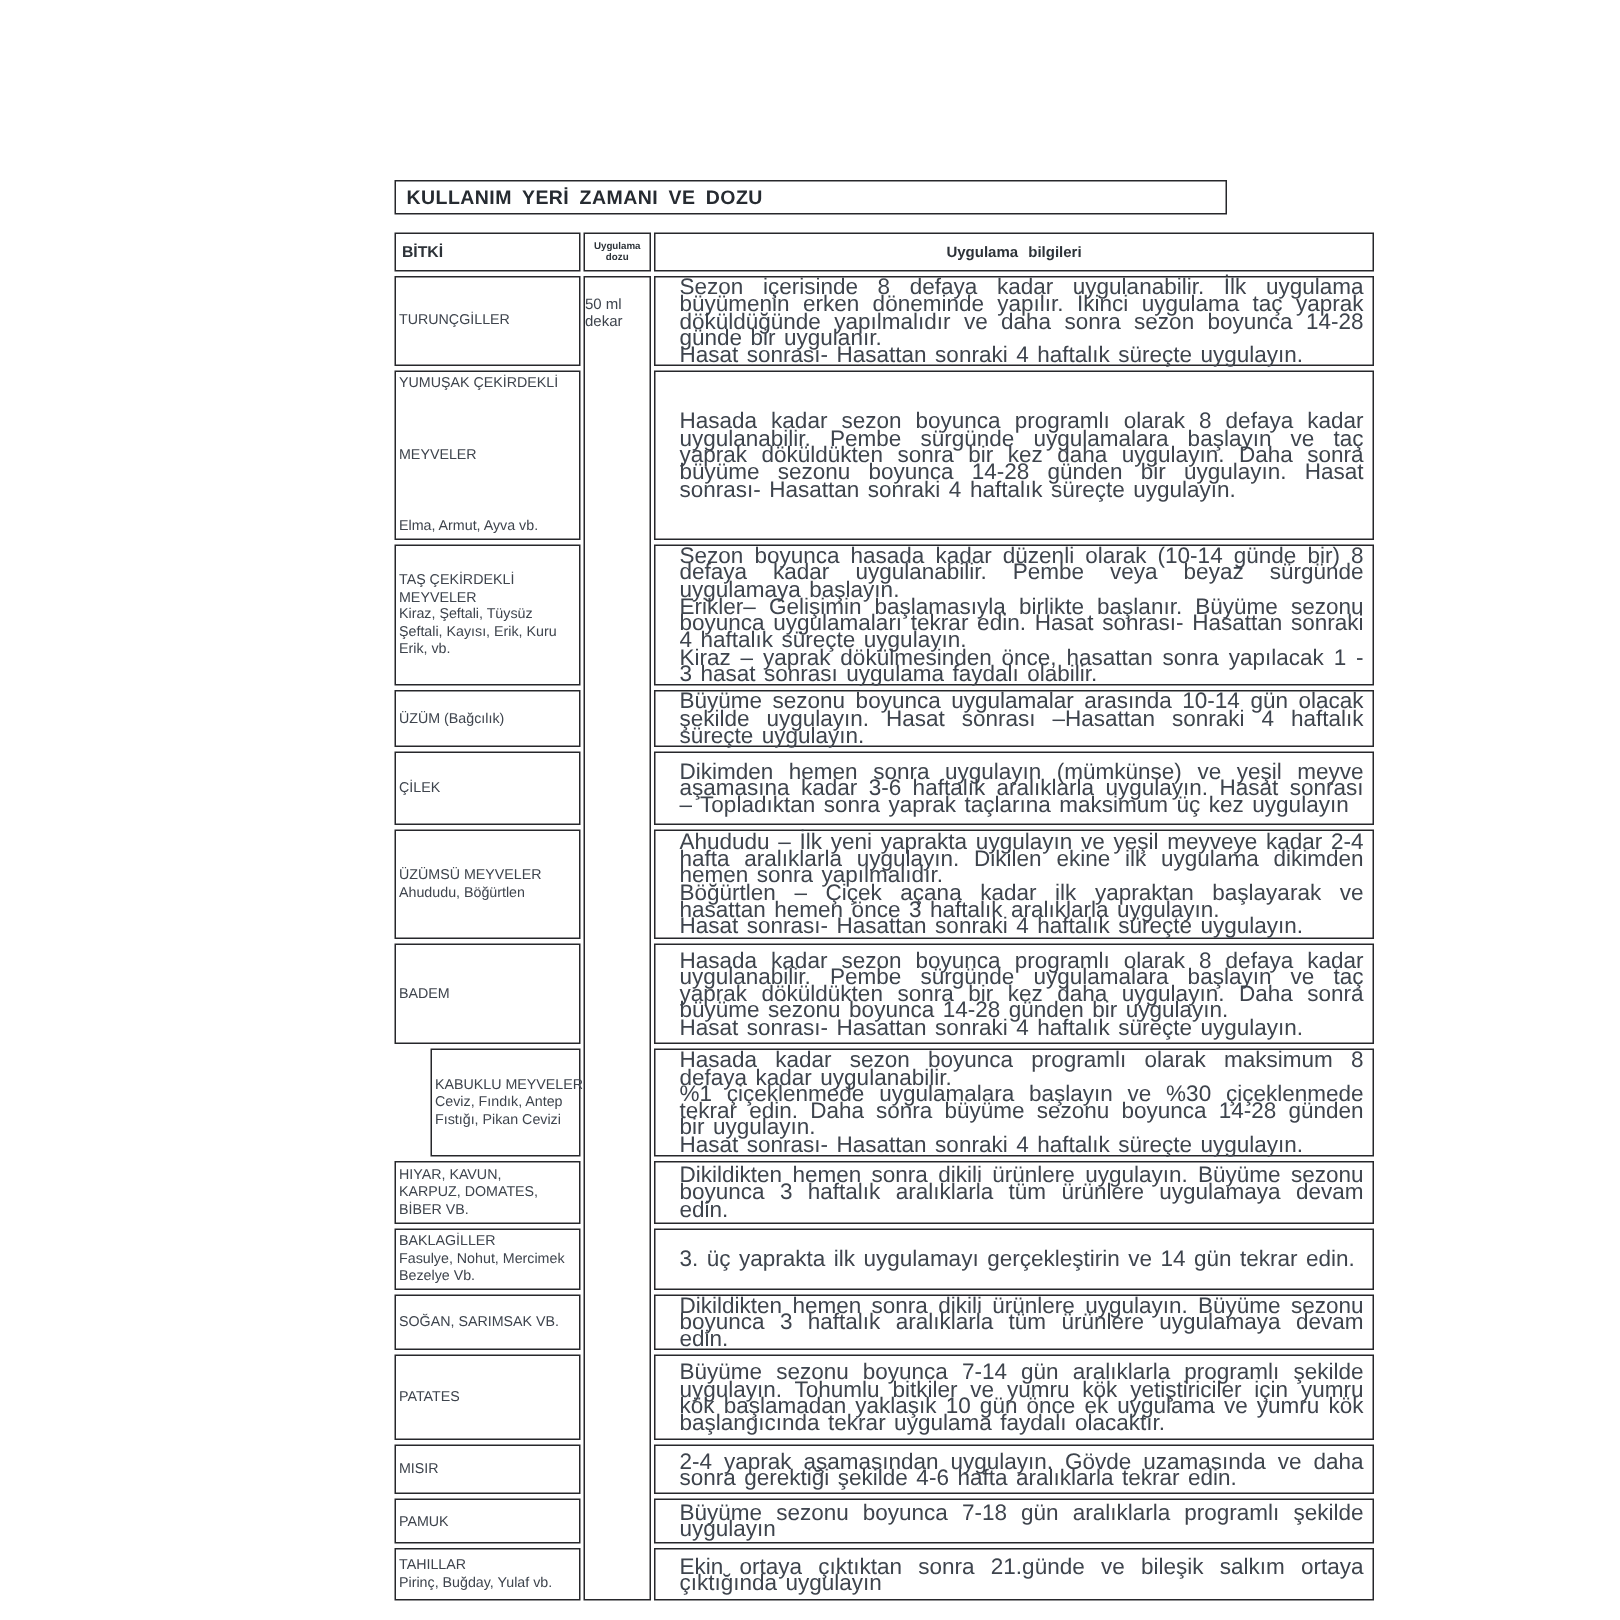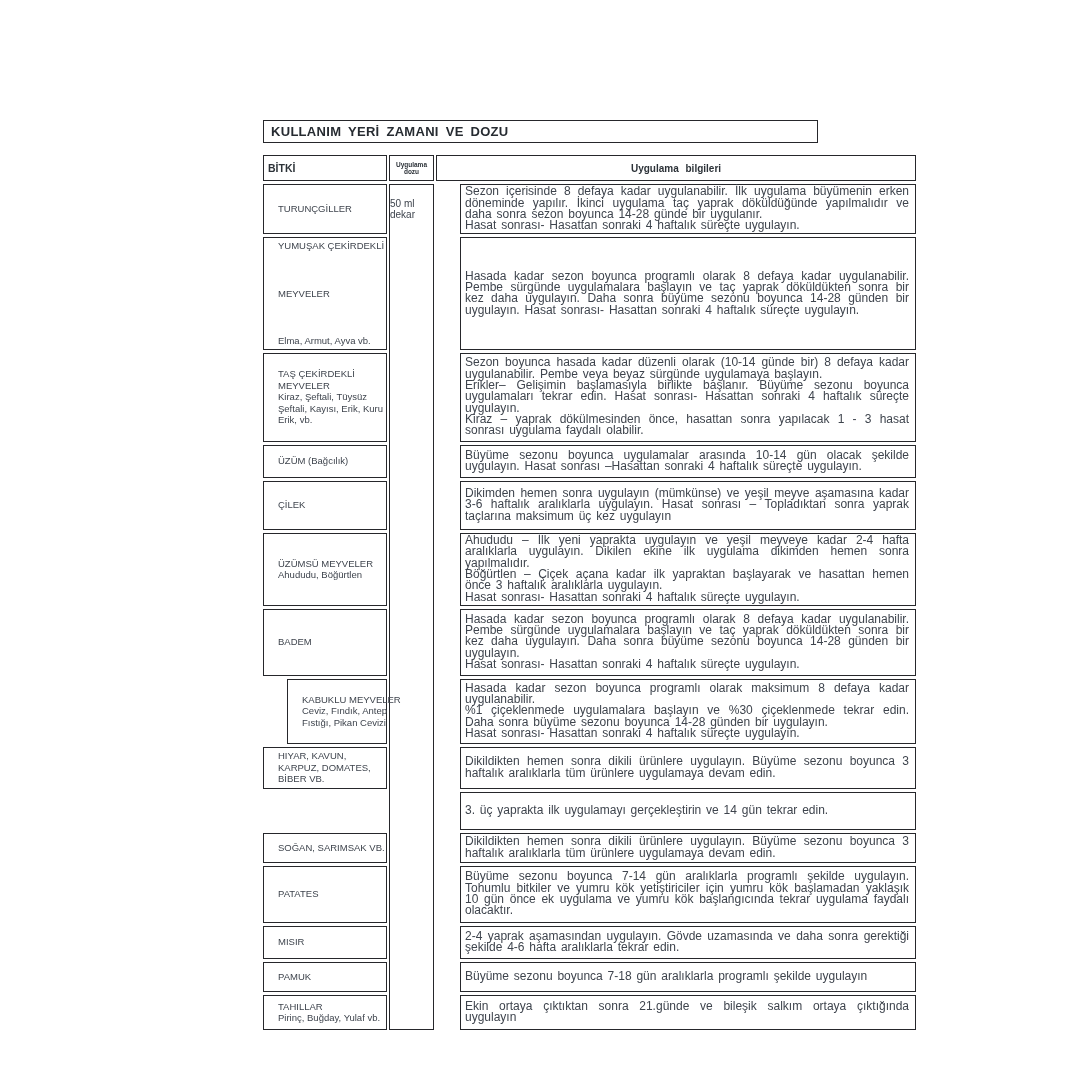--- a/index.html
+++ b/index.html
@@ -24,25 +24,25 @@
     padding-left:4px;min-height:26px;color:#2c3238;}
   .hdr-dose{grid-column:2;grid-row:1;font-size:6.5px;line-height:7.5px;display:flex;
     align-items:center;justify-content:center;text-align:center;color:#2c3238;}
   .hdr-info{grid-column:3;grid-row:1;font-size:10px;display:flex;align-items:center;
     justify-content:center;word-spacing:4px;color:#2c3238;}
 
   .dose-cell{grid-column:2;grid-row:2 / span 15;text-align:left;
     font-size:10px;line-height:11px;padding-top:13px;}
 
   .plant-cell{grid-column:1;display:flex;flex-direction:column;justify-content:center;
-    padding:2px 2px 2px 14px;font-size:9.5px;line-height:11.5px;}
+    padding:2px 2px 2px 2px;font-size:9.5px;line-height:11.5px;}
   .plant-cell .plant-line{white-space:nowrap;}
 
   .info-cell{grid-column:3;display:flex;flex-direction:column;justify-content:center;
-    padding:1px 6px 1px 4px;font-size:12px;line-height:11.3px;margin-left:24px;}
+    padding:1px 6px 1px 16px;font-size:15px;line-height:11.3px;}
   .info-cell p{margin:0;text-align:justify;word-spacing:1.5px;}
 </style>
 </head>
 <body>
 
 <div class="page">
 
   <div class="title-box">KULLANIM YERİ  ZAMANI VE DOZU</div>
 
   <div class="grid">
@@ -128,20 +128,25 @@
 
   <div class="cell plant-cell" style="grid-row: 10;">
         <div class="plant-line">HIYAR, KAVUN,</div>
         <div class="plant-line">KARPUZ, DOMATES,</div>
         <div class="plant-line">BİBER VB.</div>
       </div>
   <div class="cell info-cell" style="grid-row: 10; min-height: 42px;">
         <p>Dikildikten hemen sonra dikili ürünlere uygulayın.  Büyüme sezonu boyunca 3 haftalık aralıklarla tüm ürünlere uygulamaya devam edin.</p>
       </div>
 
+  <div class="cell plant-cell" style="grid-row: 11;">
+        <div class="plant-line">BAKLAGİLLER</div>
+        <div class="plant-line">Fasulye, Nohut, Mercimek</div>
+        <div class="plant-line">Bezelye Vb.</div>
+      </div>
   <div class="cell info-cell" style="grid-row: 11; min-height: 38px;">
         <p>3. üç yaprakta ilk uygulamayı gerçekleştirin ve 14 gün tekrar edin.</p>
       </div>
 
   <div class="cell plant-cell" style="grid-row: 12;">
         <div class="plant-line">SOĞAN, SARIMSAK VB.</div>
       </div>
   <div class="cell info-cell" style="grid-row: 12; min-height: 30px;">
         <p>Dikildikten hemen sonra dikili ürünlere uygulayın.  Büyüme sezonu boyunca 3 haftalık aralıklarla tüm ürünlere uygulamaya devam edin.</p>
       </div>

